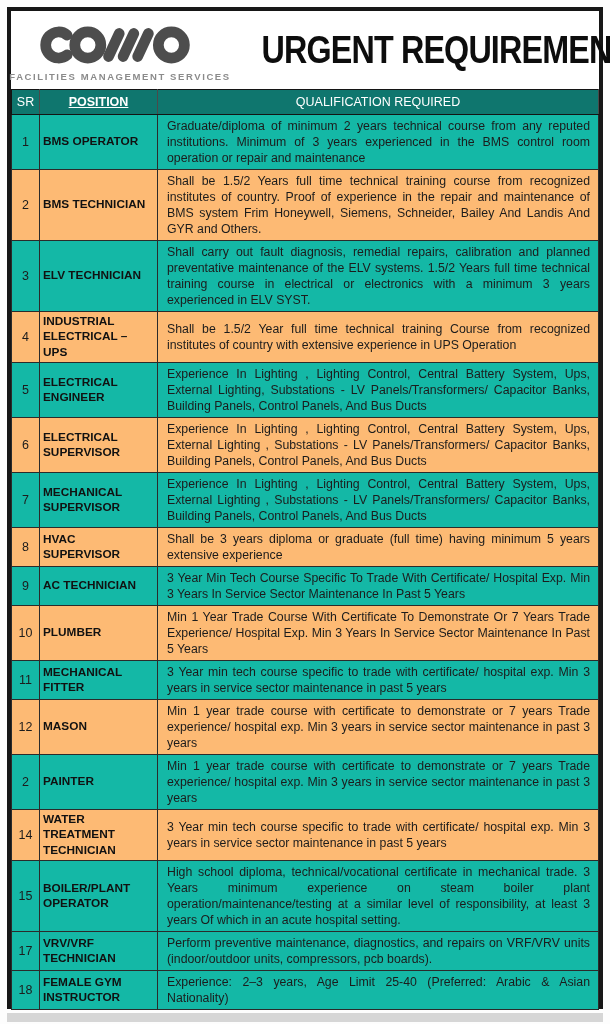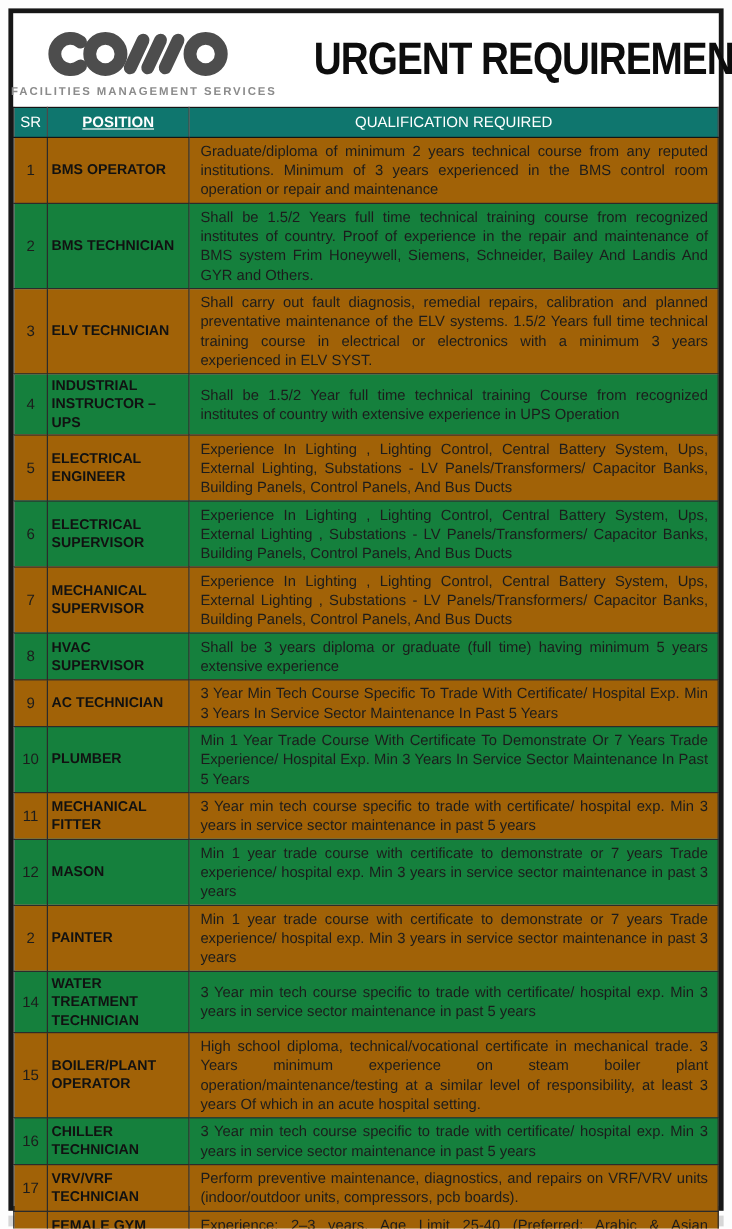--- a/index.html
+++ b/index.html
@@ -17,22 +17,22 @@
   .urgent-title { font-size:38px; font-weight:bold; color:#0d0d0d; letter-spacing:-1px; transform:scaleX(0.85); transform-origin:center; white-space:nowrap; }
 
   
   .table-wrap { flex:1 1 auto; display:flex; }
   table.jobs { width:100%; height:100%; border-collapse:collapse; }
   table.jobs th {
     background:#0f766e; color:#ffffff; height:25px; font-size:12.5px; font-weight:normal;
     border:1px solid #141414; border-right:1px solid #4a4a4a;
   }
   table.jobs th.h-pos { font-weight:bold;text-decoration:underline; }
-  table.jobs td { border:1px solid #2b2b2b; vertical-align:middle; background:#a16207; }
-  tr.shaded td { background:#15803d; }
+  table.jobs td { border:1px solid #2b2b2b; vertical-align:middle; background:#14b8a6; }
+  tr.shaded td { background:#fdba74; }
   td.sr { width:28px; text-align:center; font-size:12.5px; color:#1c1c1c; }
   td.pos { width:118px; text-align:left; font-size:11.8px; font-weight:bold; color:#111111; line-height:1.3; padding:2px 3px; }
   td.qual { font-size:12.3px; line-height:16px; color:#1c1c1c; text-align:justify; padding:3px 8px 3px 9px; }
   .page-edge { height:9px; background:#d6d6d6; margin-top:4px; }
 </style>
 </head>
 <body>
 
 <div class="page">
   <div class="frame">
@@ -80,21 +80,21 @@
   </tr>
 
   <tr>
     <td class="sr">3</td>
     <td class="pos">ELV TECHNICIAN</td>
     <td class="qual">Shall carry out fault diagnosis, remedial repairs, calibration and planned preventative maintenance of the ELV systems. 1.5/2 Years full time technical training course in electrical or electronics with a minimum 3 years experienced in ELV SYST.</td>
   </tr>
 
   <tr class="shaded">
     <td class="sr">4</td>
-    <td class="pos">INDUSTRIAL INSTRUCTOR – UPS</td>
+    <td class="pos">INDUSTRIAL ELECTRICAL – UPS</td>
     <td class="qual">Shall be 1.5/2 Year full time technical training Course from recognized institutes of country with extensive experience in UPS Operation</td>
   </tr>
 
   <tr>
     <td class="sr">5</td>
     <td class="pos">ELECTRICAL ENGINEER</td>
     <td class="qual">Experience In Lighting , Lighting Control, Central Battery System, Ups, External Lighting, Substations - LV Panels/Transformers/ Capacitor Banks, Building Panels, Control Panels, And Bus Ducts</td>
   </tr>
 
   <tr class="shaded">
@@ -150,25 +150,20 @@
     <td class="pos">WATER TREATMENT TECHNICIAN</td>
     <td class="qual">3 Year min tech course specific to trade with certificate/ hospital exp. Min 3 years in service sector maintenance in past 5 years</td>
   </tr>
 
   <tr>
     <td class="sr">15</td>
     <td class="pos">BOILER/PLANT OPERATOR</td>
     <td class="qual">High school diploma, technical/vocational certificate in mechanical trade. 3 Years minimum experience on steam boiler plant operation/maintenance/testing at a similar level of responsibility, at least 3 years Of which in an acute hospital setting.</td>
   </tr>
 
-  <tr class="shaded">
-    <td class="sr">16</td>
-    <td class="pos">CHILLER TECHNICIAN</td>
-    <td class="qual">3 Year min tech course specific to trade with certificate/ hospital exp. Min 3 years in service sector maintenance in past 5 years</td>
-  </tr>
 
   <tr>
     <td class="sr">17</td>
     <td class="pos">VRV/VRF TECHNICIAN</td>
     <td class="qual">Perform preventive maintenance, diagnostics, and repairs on VRF/VRV units (indoor/outdoor units, compressors, pcb boards).</td>
   </tr>
 
   <tr>
     <td class="sr">18</td>
     <td class="pos">FEMALE GYM INSTRUCTOR</td>

